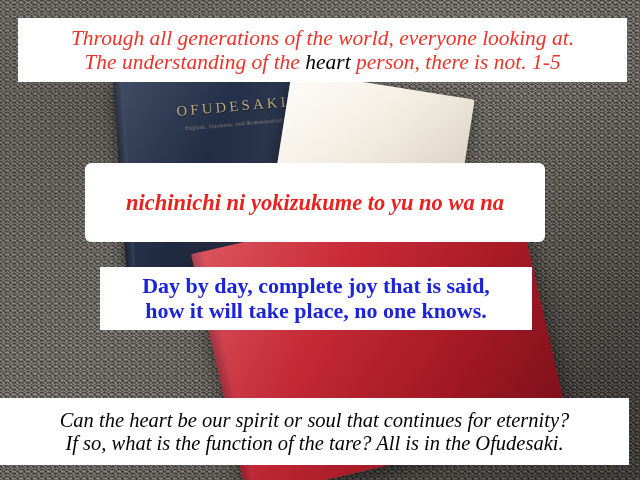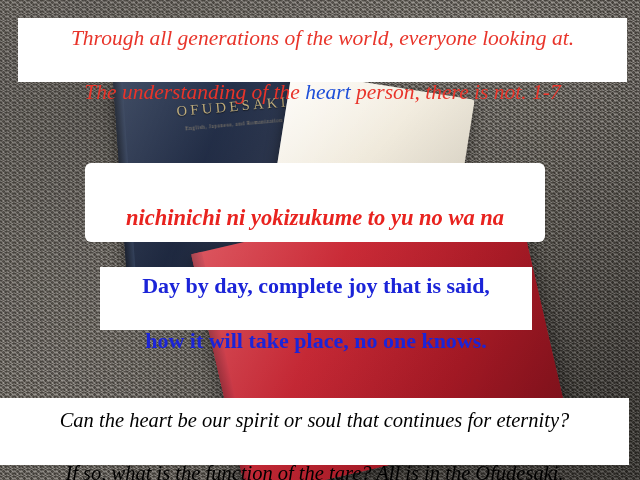--- a/index.html
+++ b/index.html
@@ -117,32 +117,31 @@
     background:#ffffff;
     display:flex;
     flex-direction:column;
     align-items:center;
     justify-content:center;
     box-sizing:border-box;
   }
   .band .line{
     white-space:nowrap;
     line-height:1.12;
-    margin-top:30px;
   }
 
   #band-top{
     left:18px;top:18px;width:609px;height:64px;
   }
   #band-top .line{
     font-style:italic;
     font-size:21.5px;
     color:#e8342a;
   }
-  #band-top .hl{color:#1d4ed8;}
+  #band-top .hl{color:#000000;}
 
   #band-romaji{
     left:85px;top:163px;width:460px;height:79px;border-radius:6px;
   }
   #band-romaji .line{
     font-style:italic;
     font-weight:bold;
     font-size:22.5px;
     color:#e8231f;
   }
@@ -187,21 +186,21 @@
     </div>
 
     <div class="book-red">
       <div class="spine"></div>
       <div class="rgloss"></div>
     </div>
   </div>
 
   <div class="band" id="band-top">
     <div class="line">Through all generations of the world, everyone looking at.</div>
-    <div class="line"><span>The understanding of the </span><span class="hl">heart</span><span> person, there is not. 1-7</span></div>
+    <div class="line"><span>The understanding of the </span><span class="hl">heart</span><span> person, there is not. 1-5</span></div>
   </div>
 
   <div class="band" id="band-romaji">
     <div class="line">nichinichi ni yokizukume to yu no wa na</div>
   </div>
 
   <div class="band" id="band-english">
     <div class="line">Day by day, complete joy that is said,</div>
     <div class="line">how it will take place, no one knows.</div>
   </div>

